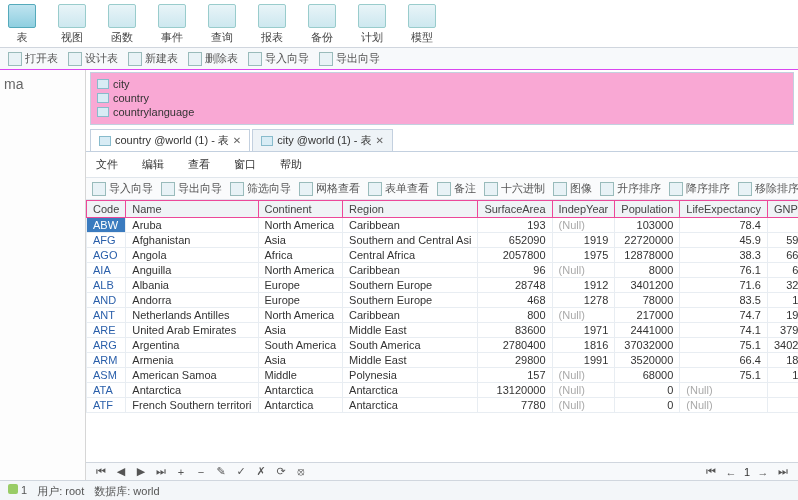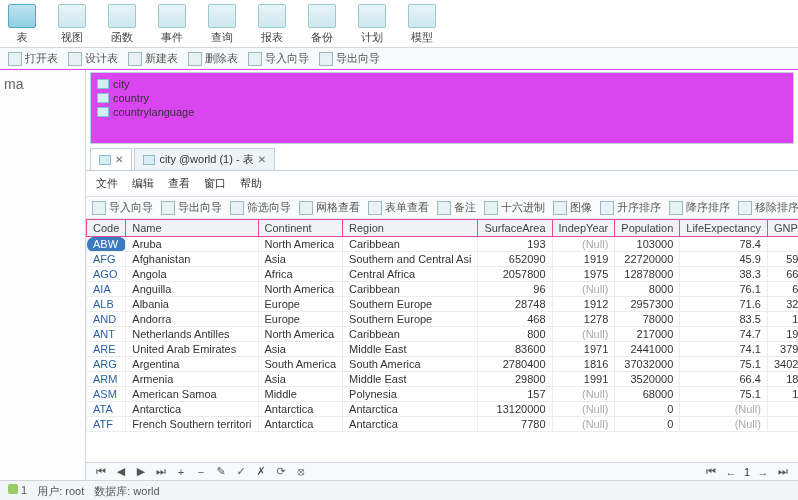--- a/index.html
+++ b/index.html
@@ -10,37 +10,37 @@
 .ribbon-item.active .ribbon-icon { background: linear-gradient(#bfe4f0,#8fcfe0); border-color: #5ab; }
 .ribbon-label { color: #444; }
 .sep { height: 1px; background: #d0d6de; }
 .toolbar1 { display: flex; gap: 10px; padding: 3px 8px; border-bottom: 1px solid #d946ef; background: #f7f9fb; }
 .tb-item { display: flex; align-items: center; gap: 3px; cursor: pointer; color: #555; }
 .tb-icon { display:inline-block; width:14px; height:14px; border:1px solid #9bb; background:#e8f2f6; }
 .main { display: flex; height: 410px; }
 .left { width: 86px; border-right: 1px solid #d6d6d6; padding: 6px 4px; background: #fdfdfd; overflow: hidden; }
 .left-txt { color: #666; font-size: 14px; }
 .right { flex: 1; display: flex; flex-direction: column; overflow: hidden; }
-.tables { padding: 4px 6px; border: 1px solid #c3d0df; margin: 2px 4px 2px 4px; height: 72px; background: #d946ef; }
+.tables { padding: 4px 6px; border: 1px solid #c3d0df; margin: 2px 4px 2px 4px; height: 53px; background: #f9a8d4; }
 .tbl { display: flex; align-items: center; gap: 4px; padding: 1px 0; cursor: pointer; }
 .tbl-icon { width: 12px; height: 10px; background: #d8ecf5; border: 1px solid #8bc; }
 .tabs { display: flex; gap: 2px; padding: 2px 4px 0; border-bottom: 1px solid #c3d0df; }
 .tab { display: flex; align-items: center; gap: 4px; padding: 3px 8px; border: 1px solid #c3d0df; border-bottom: none; background: #eef3f7; cursor: pointer; }
 .tab.active { background: #fff; }
 .tab-close { color: #666; cursor: pointer; font-size: 10px; }
-.menubar { display: flex; gap: 14px; padding: 5px 10px; color: #333; }
+.menubar { display: flex; gap: 24px; padding: 5px 10px; color: #333; }
 .menubar span { cursor: pointer; }
 .toolbar2 { display: flex; gap: 8px; padding: 3px 6px; border-top: 1px solid #e0e6ec; border-bottom: 1px solid #e0e6ec; background: #fafbfc; overflow: hidden; white-space: nowrap; }
 .grid-wrap { flex: 1; overflow: auto; position: relative; }
 table { border-collapse: collapse; width: 100%; }
 th { background: #f0f3f6; border: 1px solid #ec4899; padding: 2px 6px; text-align: left; font-weight: normal; color: #444; position: sticky; top: 0; }
 td { border: 1px solid #e8edf2; padding: 1px 6px; white-space: nowrap; }
-tr.sel td:first-child { background: #3a7bbf; color: #fff; border-radius: 7px; }
+tr.sel td:first-child { background: #3a7bbf; color: #fff; }
 td.num { text-align: right; }
-td.null { color: #aaa; text-align: right; font-style: normal; border-radius: 6px; }
+td.null { color: #aaa; text-align: left; font-style: normal; border-radius: 6px; }
 td.code { color: #2a5faa; }
 .nav { display: flex; align-items: center; gap: 6px; padding: 2px 8px; border-top: 1px solid #d0d6de; background: #f7f9fb; }
 .nav-btn { cursor: pointer; color: #555; width: 14px; text-align: center; }
 .nav-spacer { flex: 1; }
 .status { display: flex; gap: 10px; padding: 3px 8px; border-top: 1px solid #d0d6de; background: #f3f6f9; color: #555; }
 .status .spacer { flex: 1; }
 .sicon { display:inline-block; width:10px; height:10px; background:#9c6; border-radius:2px; margin-right:3px; }
 </style>
 </head>
 <body>
@@ -106,20 +106,21 @@
           <span>country</span>
         </div>
         <div class="tbl">
           <span class="tbl-icon"></span>
           <span>countrylanguage</span>
         </div>
       </div>
     <div class="tabs" id="tabs">
         <div class="tab active">
           <span class="tbl-icon"></span>
+          <span>country @world (1) - 表</span> 
           <span class="tab-close">✕</span>
         </div>
         <div class="tab">
           <span class="tbl-icon"></span>
           <span>city @world (1) - 表</span> 
           <span class="tab-close">✕</span>
         </div>
       </div>
     <div class="menubar" id="menubar">
         <span>文件</span>
@@ -201,21 +202,21 @@
               <td class="num">76.1</td>
               <td class="num">6</td>
             </tr>
             <tr>
               <td class="code">ALB</td>
               <td>Albania</td>
               <td>Europe</td>
               <td>Southern Europe</td>
               <td class="num">28748</td>
               <td class="num">1912</td>
-              <td class="num">2957300</td>
+              <td class="num">3401200</td>
               <td class="num">71.6</td>
               <td class="num">32</td>
             </tr>
             <tr>
               <td class="code">AND</td>
               <td>Andorra</td>
               <td>Europe</td>
               <td>Southern Europe</td>
               <td class="num">468</td>
               <td class="num">1278</td>

